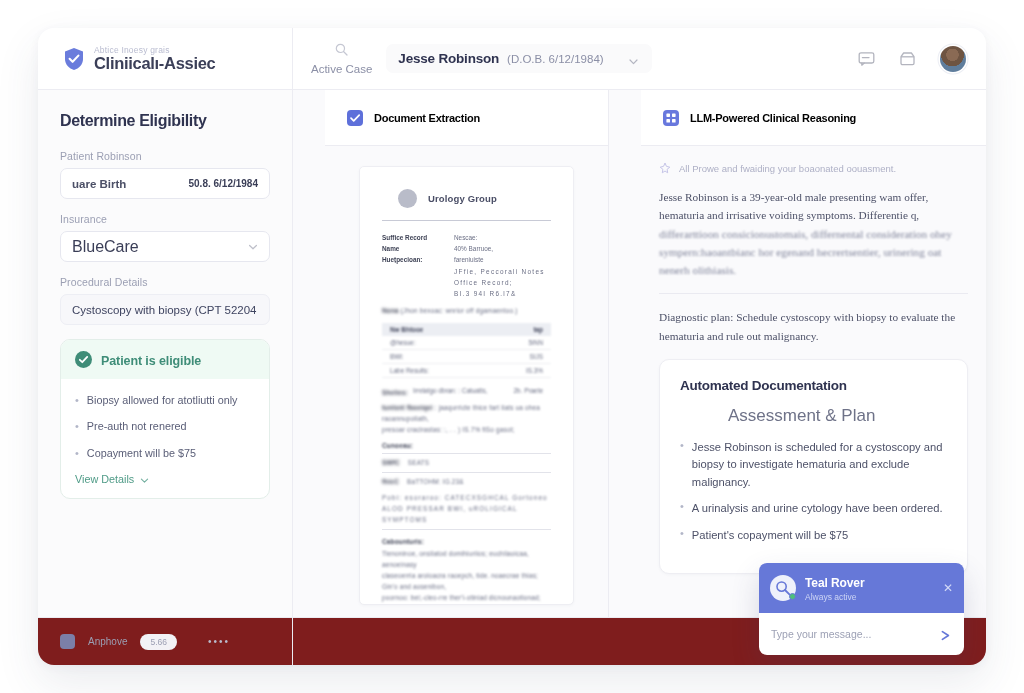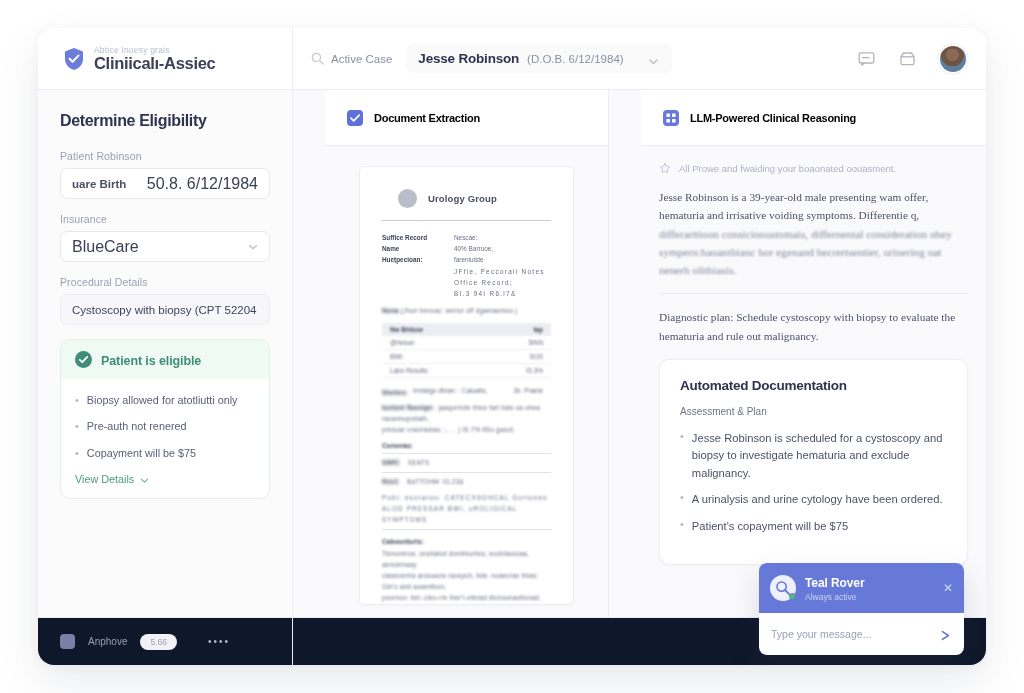--- a/index.html
+++ b/index.html
@@ -63,20 +63,21 @@
     flex: 1;
     display: flex;
     align-items: center;
     padding: 0 20px 0 18px;
     gap: 10px;
   }
   .search-mini {
     display: flex; align-items: center; gap: 7px;
     color: #8b8fa6; font-size: 11.5px;
     filter: blur(0.25px);
+    flex-direction: column;
   }
   .mag-icon { width: 13px; height: 13px; opacity: .55; }
   .case-pill {
     display: flex; align-items: center; gap: 8px;
     background: #fafafb;
     border-radius: 7px;
     padding: 7px 13px 7px 12px;
     margin-left: 4px;
   }
   .case-name {
@@ -135,22 +136,22 @@
     filter: blur(0.4px); letter-spacing: .1px;
   }
   .field-box {
     height: 31px; border: 1px solid #e6e7ef; border-radius: 7px;
     background: #fff; display: flex; align-items: center;
     padding: 0 11px; margin-bottom: 14px;
     font-size: 11.5px; color: #4a4e68;
   }
   .field-box.filled { background: #f7f7fa; border-color: #edeef4; }
   .fb-left { filter: blur(0.55px); color: #4c5067; font-weight: 600; }
-  .fb-right { margin-left: auto; font-weight: 400; color: #3a3e57;
-              filter: blur(0.3px); font-size: 16px; padding-left: 16px; }
+  .fb-right { margin-left: auto; font-weight: 700; color: #3a3e57;
+              filter: blur(0.3px); font-size: 10px; padding-left: 16px; }
   .fb-sel { font-weight: 400; color: #3a3e57; font-size: 16px; filter: blur(0.25px); }
   .fb-chev { margin-left: auto; width: 10px; height: 10px; opacity: .45; }
   .fb-proc { filter: blur(0.25px); font-size: 11.5px; color: #3f4460; white-space: nowrap; }
 
   .eligible-card {
     margin-top: 12px;
     border: 1px solid #e3eee9;
     border-radius: 10px;
     overflow: hidden;
     background: #fff;
@@ -253,32 +254,32 @@
   .auto-doc {
     background: #fff; border: 1px solid #eeeef3; border-radius: 10px;
     padding: 18px 20px 20px 20px; margin-top: 4px;
     box-shadow: 0 1px 3px rgba(60,64,100,.04);
   }
   .auto-title {
     font-size: 13.5px; font-weight: 700; color: #2f3350;
     letter-spacing: -.25px; margin-bottom: 13px; filter: blur(0.22px);
   }
   .auto-sub {
-    font-size: 10px; color: #6e7288; margin-bottom: 13px; filter: blur(0.3px);
+    font-size: 17px; color: #6e7288; margin-bottom: 13px; filter: blur(0.3px); margin-left: 48px;
   }
   .auto-li {
     display: flex; gap: 8px; font-size: 11.2px; color: #4d5168;
     line-height: 1.55; margin-bottom: 9px; filter: blur(0.25px);
   }
   .auto-li .bullet-dot { color: #b2b6c8; }
 
   
   .bottombar {
     height: 48px; flex: 0 0 48px;
-    background: #0f172a; border-top: 1px solid #ececf2;
+    background: #7f1d1d; border-top: 1px solid #ececf2;
     display: flex; align-items: stretch;
   }
   .bb-left {
     width: 255px; flex: 0 0 255px;
     border-right: 1px solid #ececf2;
     display: flex; align-items: center; gap: 13px; padding-left: 22px;
   }
   .bb-logo { width: 15px; height: 15px; border-radius: 4px; background: #7b7fa8; }
   .bb-name { font-size: 10px; color: #9b9fb3; filter: blur(0.7px); }
   .bb-badge {

